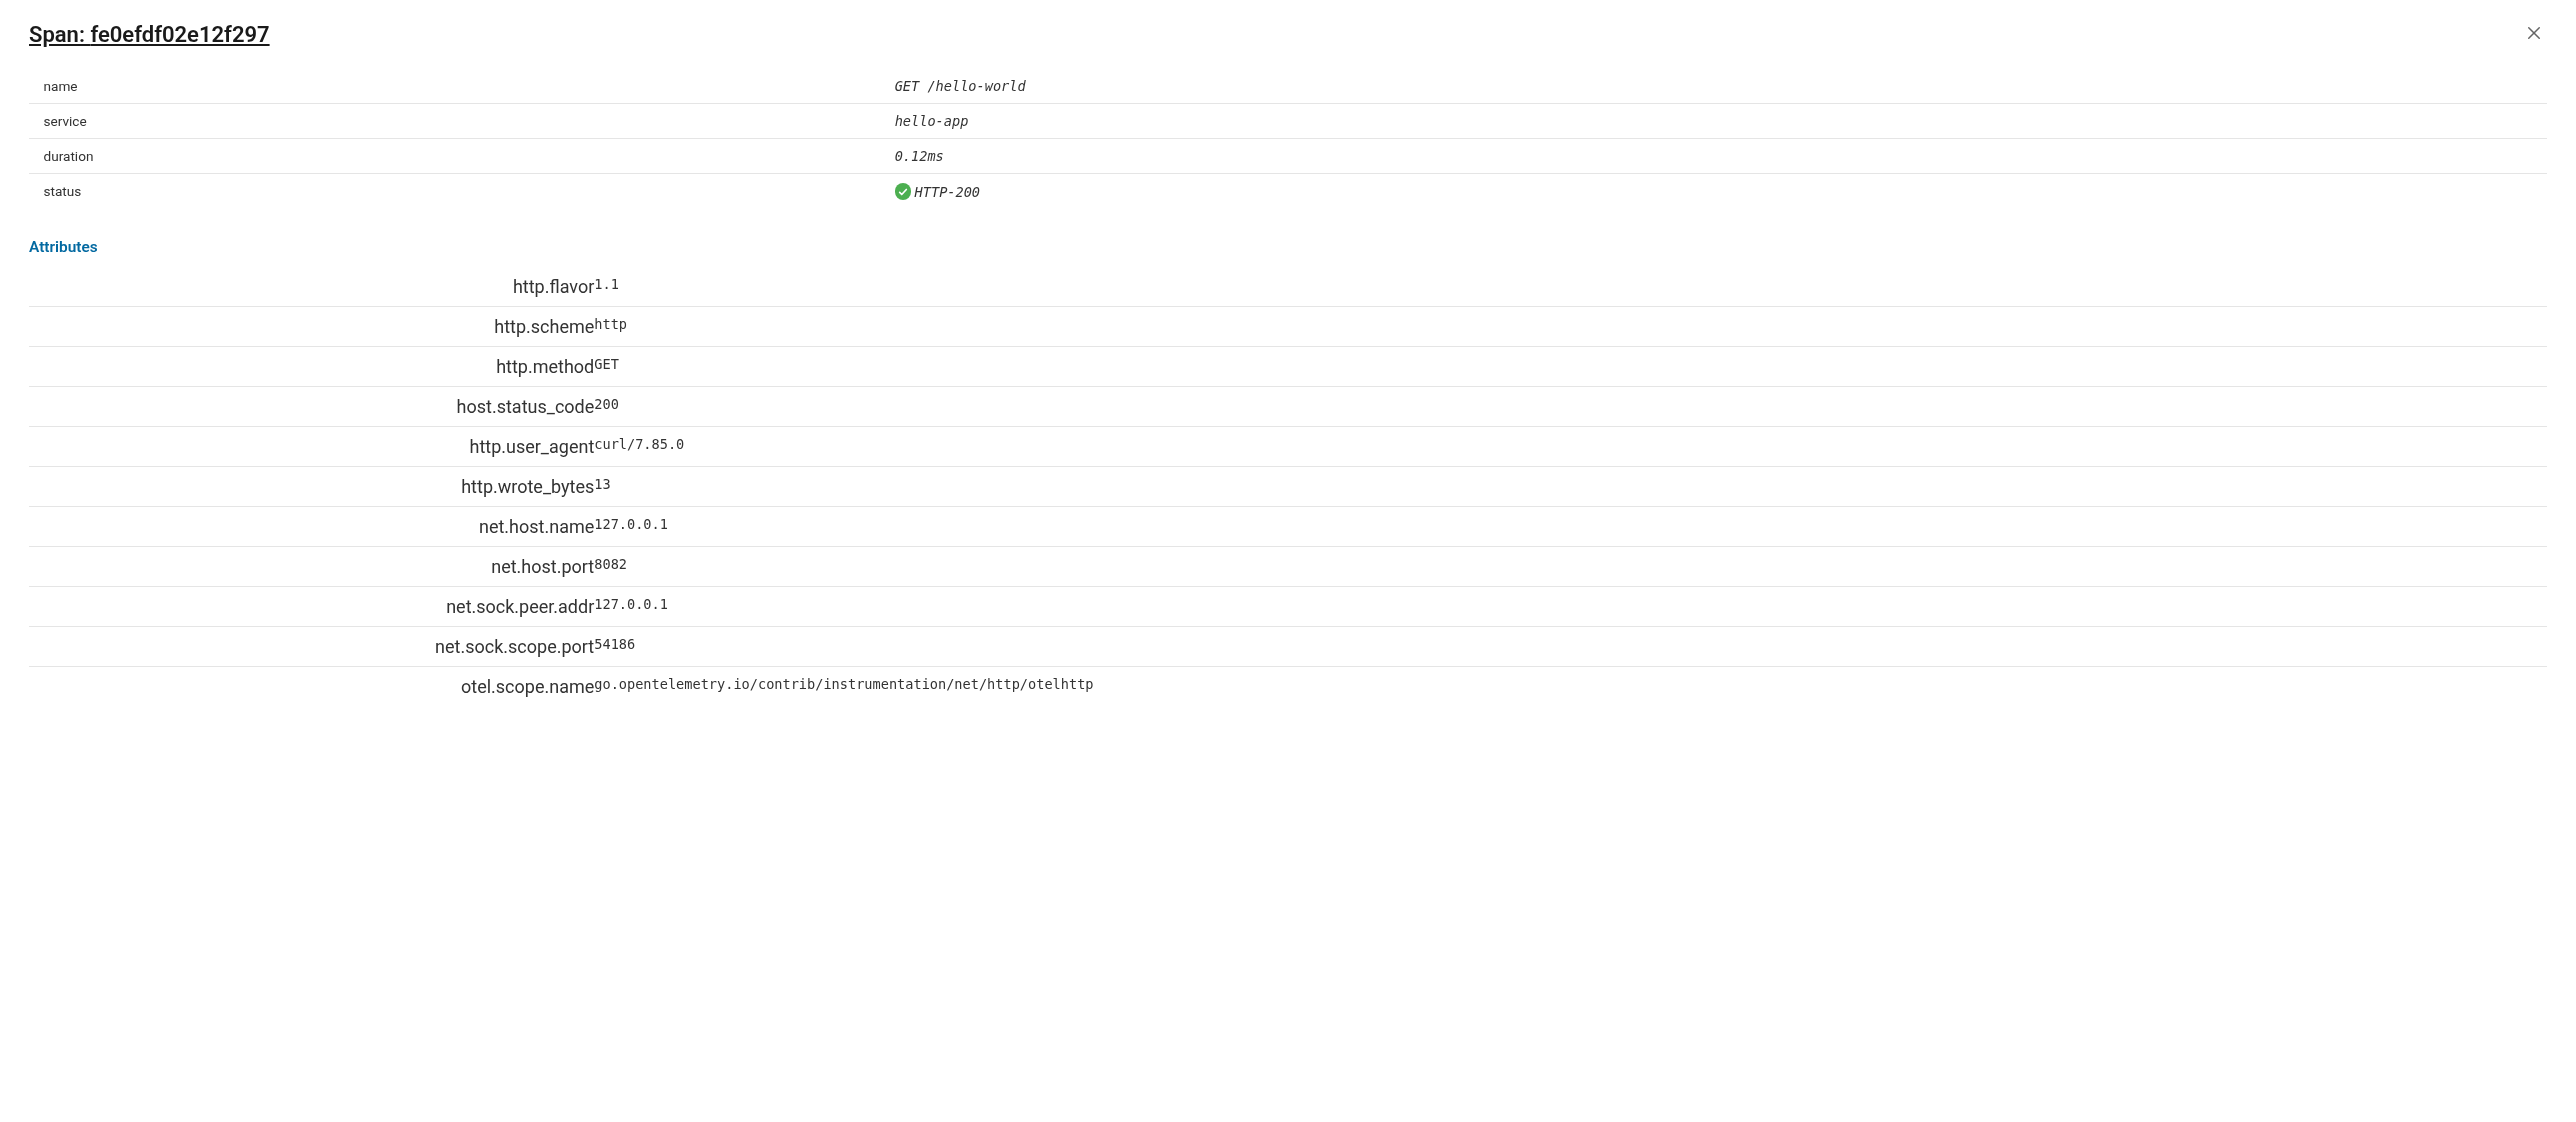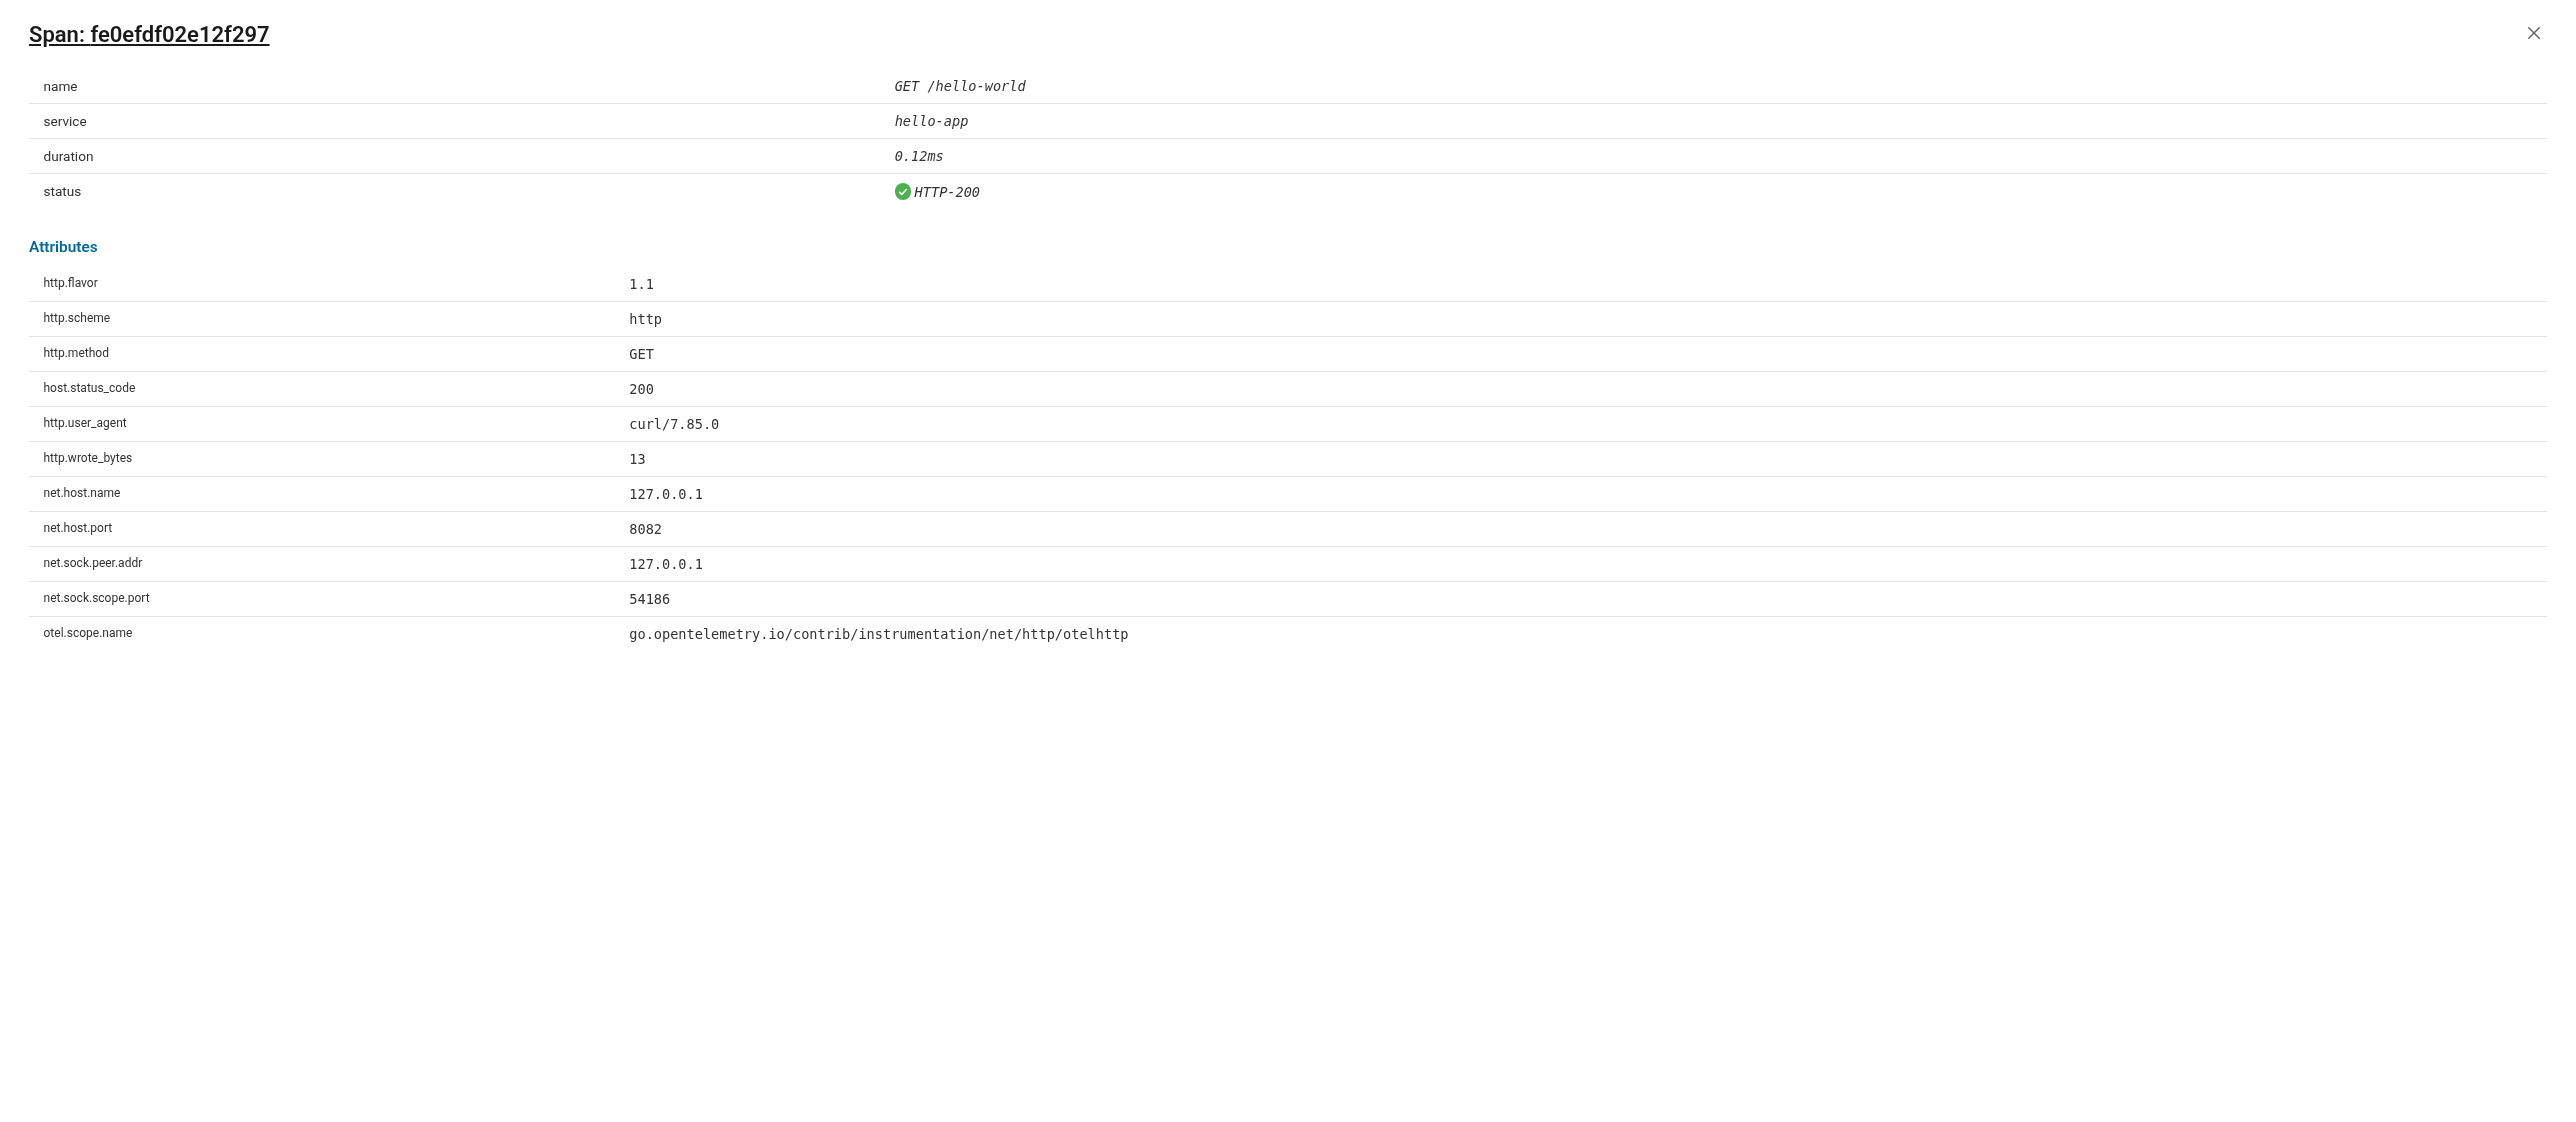--- a/index.html
+++ b/index.html
@@ -78,27 +78,27 @@
       display: flex;
       border-bottom: 0.9px solid #e5e5e5;
       padding: 9px 0 9px 14.5px;
     }
     .attr-row:last-child {
       border-bottom: none;
     }
     .attr-label {
       width: 22%;
       color: #333;
-      font-size: 12px;
+      font-size: 18px;
+      text-align: right;
     }
     .attr-value {
       font-family: ui-monospace, SFMono-Regular, "SF Mono", Menlo, Monaco, Consolas, monospace;
       color: #333;
       font-size: 13.6px;
-      margin-left: 35px;
     }
     .status-icon {
       width: 16.3px;
       height: 16.3px;
       border-radius: 50%;
       background: #4caf50;
       display: inline-flex;
       align-items: center;
       justify-content: center;
       flex-shrink: 0;

